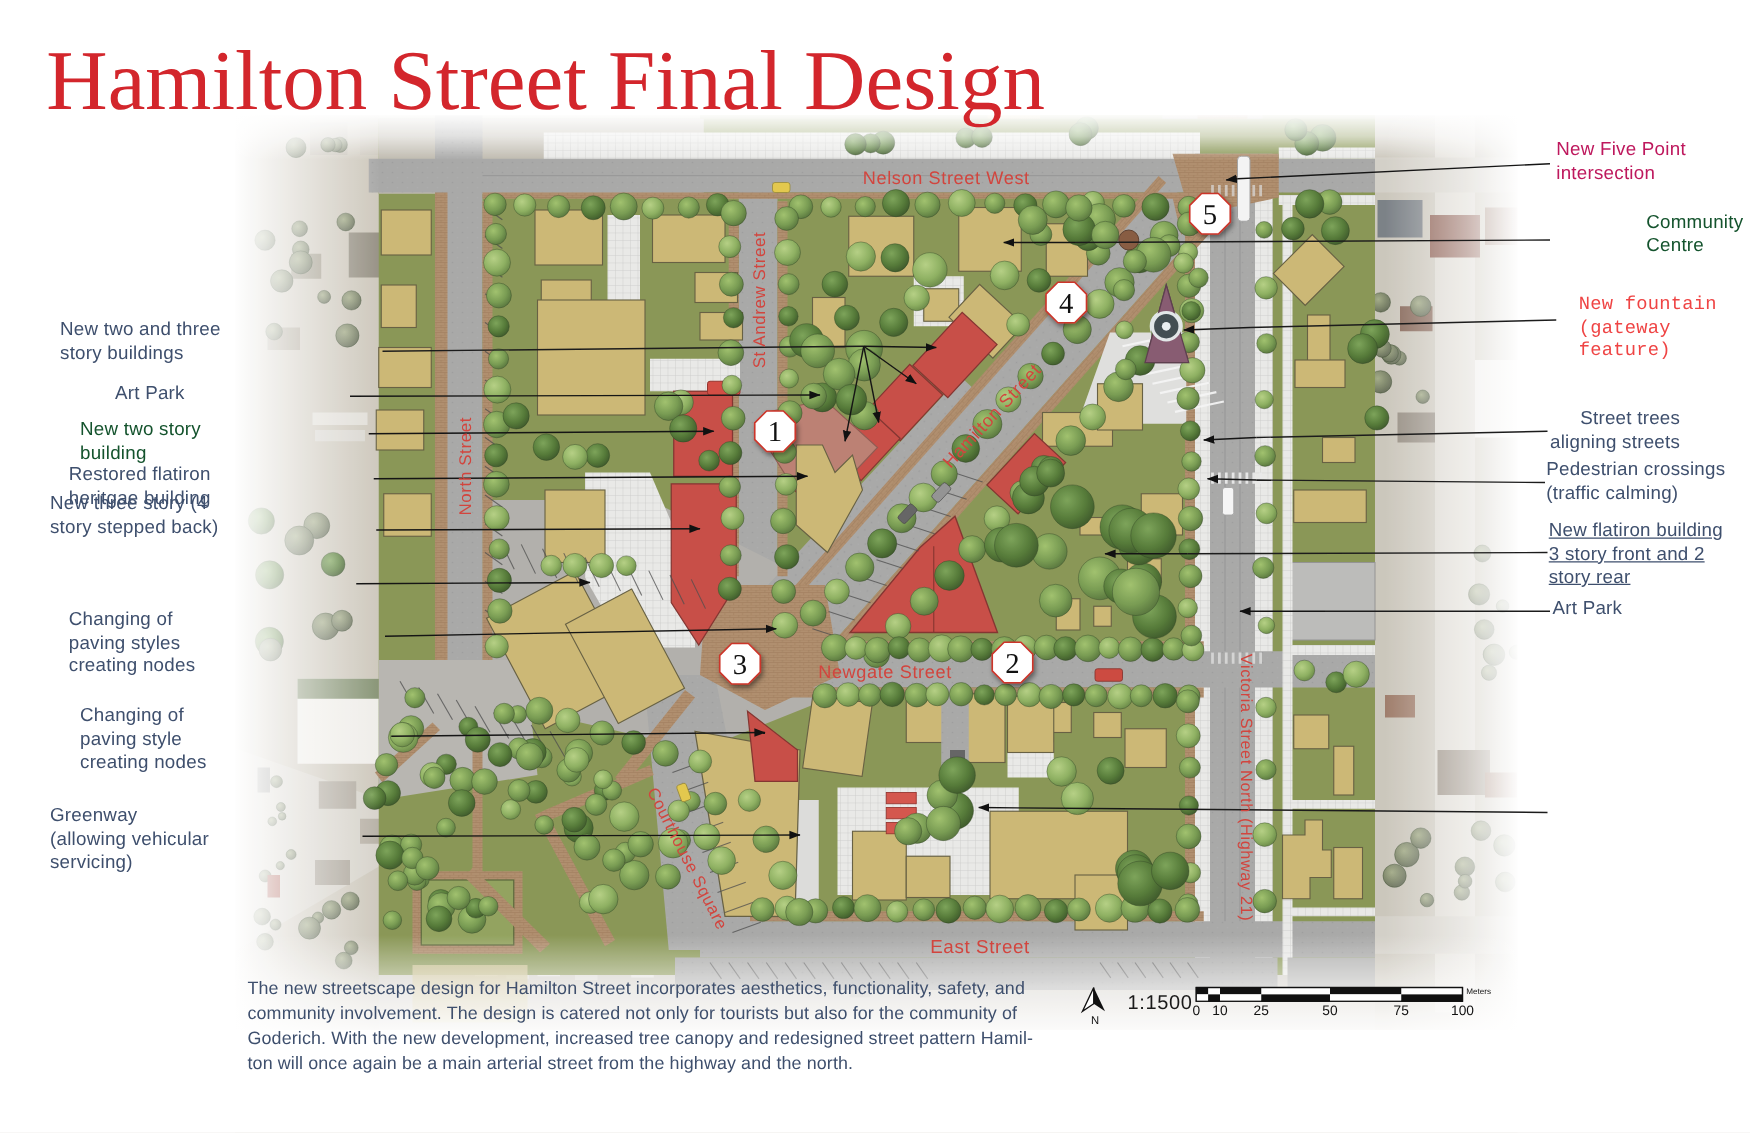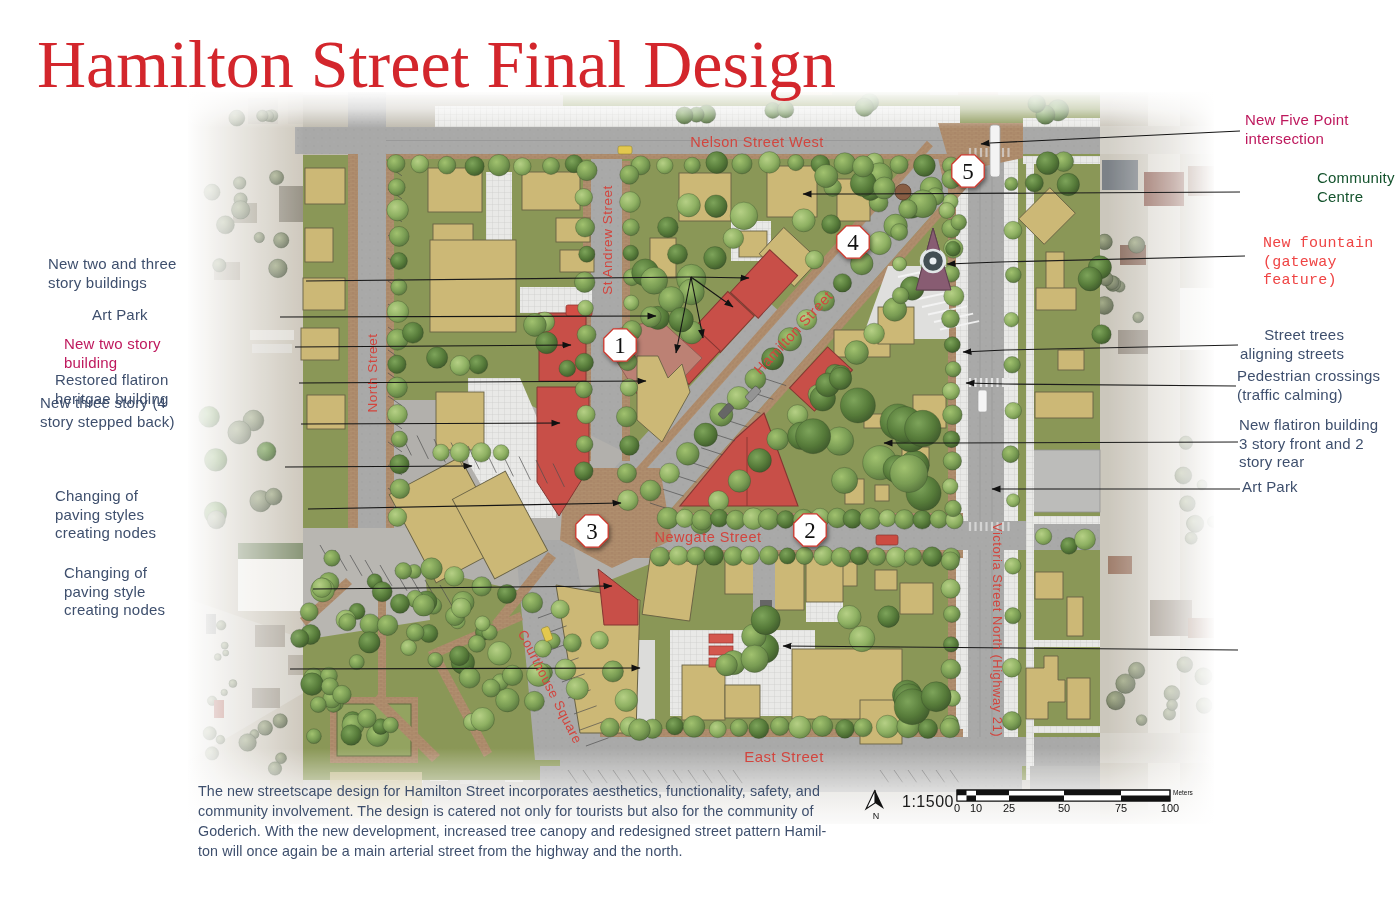--- a/index.html
+++ b/index.html
@@ -998,39 +998,40 @@
 <text x="1170" y="812" font-family="Liberation Sans, sans-serif" font-size="11" fill="#111" text-anchor="middle">100</text>
 <text x="1173" y="795" font-family="Liberation Sans, sans-serif" font-size="6.5" fill="#111">Meters</text>
 </svg>
 
 <div style="position:absolute;left:37px;top:25px;font-family:Liberation Serif, serif;font-size:68px;color:#d3262c;letter-spacing:0px;">Hamilton Street Final Design</div>
 
 <div style="position:absolute;font-family:'Liberation Sans',sans-serif;color:#3e4f6d;font-size:15px;line-height:18.5px;letter-spacing:0.2px;left:48px;top:255px;text-align:left;">New two and three<br>story buildings</div>
 
 <div style="position:absolute;font-family:'Liberation Sans',sans-serif;color:#3e4f6d;font-size:15px;line-height:18.5px;letter-spacing:0.2px;left:92px;top:306px;text-align:left;">Art Park</div>
 
-<div style="position:absolute;font-family:'Liberation Sans',sans-serif;color:#be185d;font-size:15px;line-height:18.5px;letter-spacing:0.2px;left:64px;top:335px;text-align:left;">New two story<br>building</div>
+<div style="position:absolute;font-family:'Liberation Sans',sans-serif;color:#14532d;font-size:15px;line-height:18.5px;letter-spacing:0.2px;left:64px;top:335px;text-align:left;">New two story<br>building</div>
 
 <div style="position:absolute;font-family:'Liberation Sans',sans-serif;color:#3e4f6d;font-size:15px;line-height:18.5px;letter-spacing:0.2px;left:55px;top:371px;text-align:left;">Restored flatiron<br>heritgae building</div>
 
 <div style="position:absolute;font-family:'Liberation Sans',sans-serif;color:#3e4f6d;font-size:15px;line-height:18.5px;letter-spacing:0.2px;left:40px;top:394px;text-align:left;">New three story (4<br>story stepped back)</div>
 
 <div style="position:absolute;font-family:'Liberation Sans',sans-serif;color:#3e4f6d;font-size:15px;line-height:18.5px;letter-spacing:0.2px;left:55px;top:487px;text-align:left;">Changing  of<br>paving styles<br>creating nodes</div>
 
 <div style="position:absolute;font-family:'Liberation Sans',sans-serif;color:#3e4f6d;font-size:15px;line-height:18.5px;letter-spacing:0.2px;left:64px;top:564px;text-align:left;">Changing  of<br>paving style<br>creating nodes</div>
 
+<div style="position:absolute;font-family:'Liberation Sans',sans-serif;color:#3e4f6d;font-size:15px;line-height:18.5px;letter-spacing:0.2px;left:40px;top:644px;text-align:left;">Greenway<br>(allowing vehicular<br>servicing)</div>
 
 <div style="position:absolute;font-family:'Liberation Sans',sans-serif;color:#be185d;font-size:15px;line-height:18.5px;letter-spacing:0.2px;left:1245px;top:111px;text-align:left;">New  Five Point<br>intersection</div>
 
 <div style="position:absolute;font-family:'Liberation Sans',sans-serif;color:#14532d;font-size:15px;line-height:18.5px;letter-spacing:0.2px;left:1317px;top:169px;text-align:left;">Community<br>Centre</div>
 
 <div style="position:absolute;font-family:Liberation Mono, monospace;color:#ef4444;font-size:15px;line-height:18.5px;letter-spacing:0.2px;left:1249px;top:235px;text-align:left;margin-left:14px;">New fountain<br>(gateway feature)</div>
 
 <div style="position:absolute;font-family:'Liberation Sans',sans-serif;color:#3e4f6d;font-size:15px;line-height:18.5px;letter-spacing:0.2px;left:1240px;top:326px;text-align:right;">Street trees<br>aligning streets</div>
 
 <div style="position:absolute;font-family:'Liberation Sans',sans-serif;color:#3e4f6d;font-size:15px;line-height:18.5px;letter-spacing:0.2px;left:1237px;top:367px;text-align:left;">Pedestrian crossings<br>(traffic calming)</div>
 
-<div style="position:absolute;font-family:'Liberation Sans',sans-serif;color:#3e4f6d;font-size:15px;line-height:18.5px;letter-spacing:0.2px;left:1239px;top:416px;text-align:left;">New flatiron building<br>3 story front and 2<br>story rear</div>
+<div style="position:absolute;font-family:'Liberation Sans',sans-serif;color:#3e4f6d;font-size:15px;line-height:18.5px;letter-spacing:0.2px;left:1239px;top:416px;text-align:left;text-decoration:underline;">New flatiron building<br>3 story front and 2<br>story rear</div>
 
 <div style="position:absolute;font-family:'Liberation Sans',sans-serif;color:#3e4f6d;font-size:15px;line-height:18.5px;letter-spacing:0.2px;left:1242px;top:478px;text-align:left;">Art Park</div>
 
 
 <div style="position:absolute;left:198px;top:781px;width:660px;font-family:'Liberation Sans',sans-serif;color:#3e4f6d;font-size:14.3px;line-height:20px;text-align:left;letter-spacing:0.1px;">The new streetscape design for Hamilton Street incorporates aesthetics, functionality, safety, and<br>community involvement.  The design is catered not only for tourists but also for the community of<br>Goderich.  With the new development, increased tree canopy and redesigned street pattern Hamil-<br>ton will once again be a main arterial street from the highway and the north.</div>
 </div>
 </body></html>

